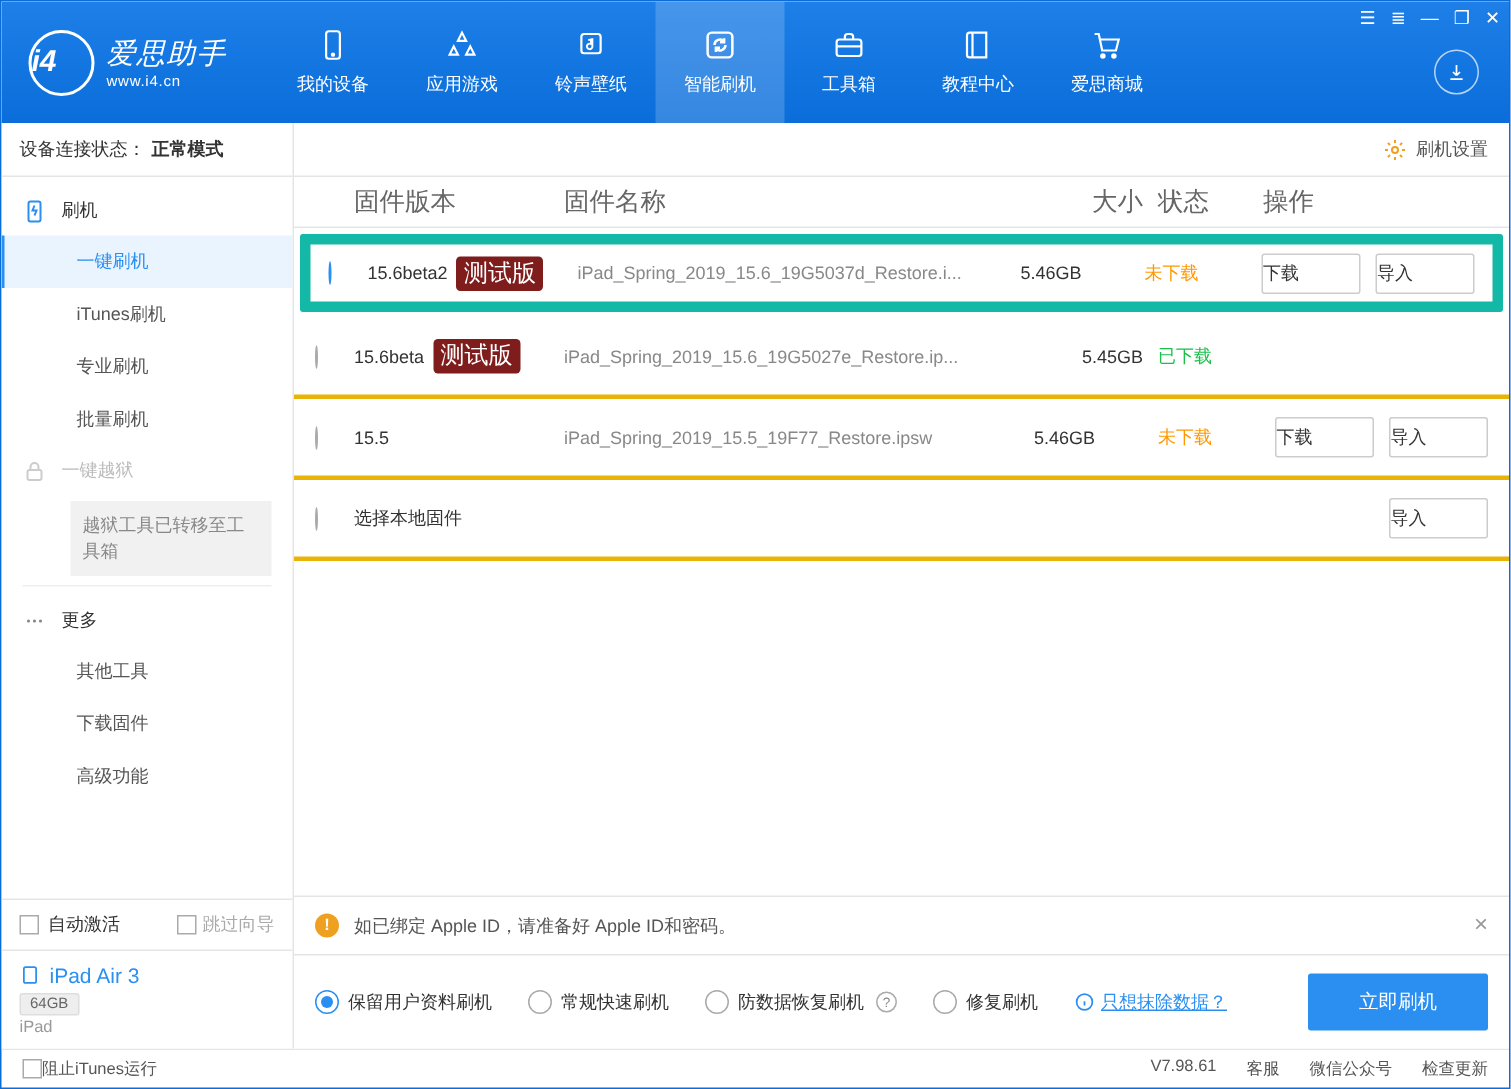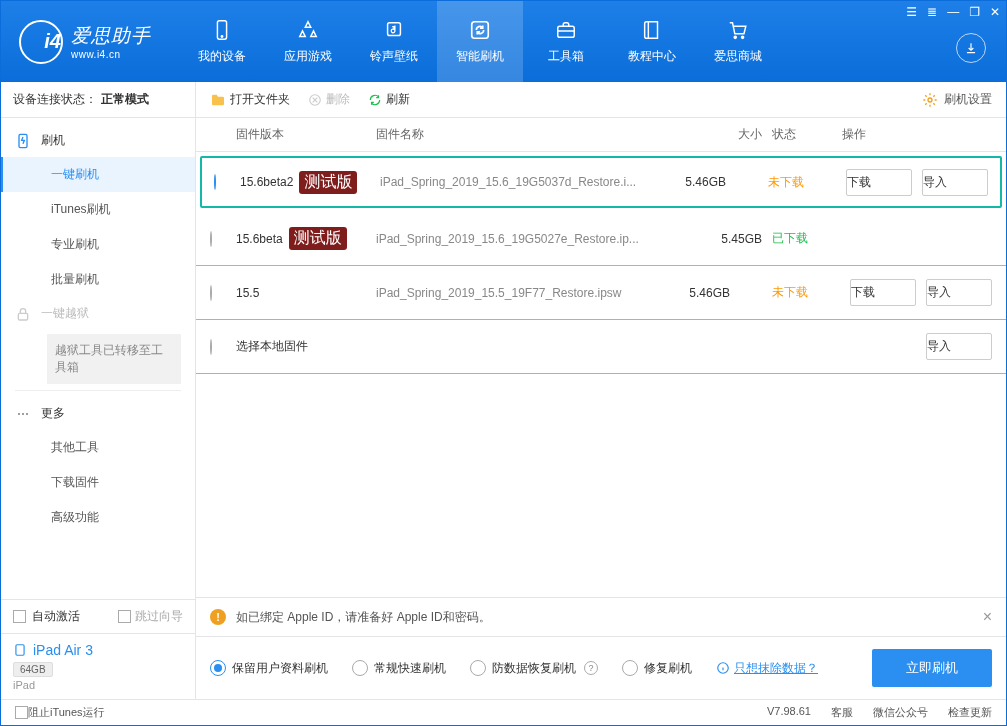--- a/index.html
+++ b/index.html
@@ -1,21 +1,21 @@
 <!DOCTYPE html>
 <html><head>
 <meta charset="utf-8">
 <style>
 * { margin: 0; padding: 0; box-sizing: border-box; }
 body { font-family: "Microsoft YaHei", Arial, sans-serif; font-size: 12px; color: #333; width: 1007px; height: 726px; overflow: hidden; border: 1px solid #0a6dd9; }
 
 
 .header { background: linear-gradient(#1e7fe8, #0a6dd9); height: 81px; display: flex; align-items: stretch; color: #fff; position: relative; }
 .logo-block { display: flex; align-items: center; padding: 0 18px; }
-.logo-icon { width: 44px; height: 44px; border: 2px solid #fff; border-radius: 50%; display: flex; align-items: center; justify-content: flex-end; font-weight: bold; font-size: 20px; margin-right: 8px; }
+.logo-icon { width: 44px; height: 44px; border: 2px solid #fff; border-radius: 50%; display: flex; align-items: center; justify-content: flex-start; font-weight: bold; font-size: 20px; margin-right: 8px; }
 .logo-icon span { font-style: italic; }
 .brand-text { display: flex; flex-direction: column; }
 .brand-cn { font-size: 19px; font-style: italic; letter-spacing: 1px; }
 .brand-url { font-size: 10px; letter-spacing: 0.5px; }
 .topnav { display: flex; margin-left: 10px; justify-content: flex-end; }
 .topnav-item { width: 86px; display: flex; flex-direction: column; align-items: center; justify-content: center; cursor: pointer; gap: 6px; }
 .topnav-item.active { background: rgba(255,255,255,0.18); }
 .topnav-item .nav-icon { width: 24px; height: 24px; display: flex; align-items: center; justify-content: center; }
 .topnav-item .nav-label { font-size: 12px; }
 .window-controls { position: absolute; top: 4px; right: 6px; display: flex; gap: 10px; }
@@ -45,30 +45,30 @@
 
 
 .content { flex: 1; display: flex; flex-direction: column; background: #fff; }
 .toolbar { height: 36px; border-bottom: 1px solid #e5e5e5; display: flex; align-items: center; padding: 0 14px; gap: 18px; font-size: 12px; }
 .toolbar .left { display: flex; align-items: center; gap: 18px; }
 .toolbar .right { margin-left: auto; display: flex; align-items: center; gap: 6px; color: #555; }
 .tl-item { display: flex; align-items: center; gap: 4px; cursor: pointer; }
 .tl-item.disabled { color: #bbb; }
 .filter-icon { color: #f0a020; }
 
-.table-head { display: flex; align-items: center; height: 34px; border-bottom: 1px solid #e5e5e5; padding: 0 14px; color: #666; font-size: 12px; }
+.table-head { display: flex; align-items: center; height: 34px; border-bottom: 1px solid #e5e5e5; padding: 0 14px; color: #666; font-size: 17px; }
 .col-radio { width: 26px; }
 .col-version { width: 140px; }
 .col-name { flex: 1; }
 .col-size { width: 76px; text-align: right; padding-right: 10px; }
 .col-status { width: 70px; }
 .col-actions { width: 150px; }
 
-.fw-row { display: flex; align-items: center; height: 54px; border-bottom: 1px solid #eab308; padding: 0 14px; font-size: 12px; }
-.fw-row.highlight { border: 2px solid #14b8a6; border-radius: 2px; margin: 4px; padding: 0 12px; height: 52px; }
+.fw-row { display: flex; align-items: center; height: 54px; border-bottom: 3px solid #eab308; padding: 0 14px; font-size: 12px; }
+.fw-row.highlight { border: 7px solid #14b8a6; border-radius: 2px; margin: 4px; padding: 0 12px; height: 52px; }
 .radio { width: 16px; height: 16px; border: 1.5px solid #aaa; border-radius: 50%; position: relative; }
 .radio.checked { border-color: #2a8ff0; }
 .radio.checked::after { content: ""; position: absolute; inset: 3px; background: #2a8ff0; border-radius: 50%; }
 .version-cell { display: flex; align-items: center; gap: 6px; }
 .beta-badge { background: #7f1d1d; color: #fff; border-radius: 3px; padding: 1px 5px; font-size: 16px; }
 .name-cell { color: #888; overflow: hidden; text-overflow: ellipsis; white-space: nowrap; padding-right: 10px; }
 .status-nd { color: #ff9800; margin-left: 32px; }
 .status-dl { color: #1bbf4c; }
 .btn { border: 1px solid #ccc; background: #fff; padding: 4px 0; width: 66px; border-radius: 2px; cursor: pointer; font-size: 12px; }
 .actions-cell { display: flex; gap: 10px; justify-content: flex-end; }
@@ -248,42 +248,20 @@
           <span>iPad Air 3</span>
         </div>
         <span class="storage-badge">64GB</span>
         <div class="device-type">iPad</div>
       </div>
     </div>
   </div>
 
   <div class="content">
     <div class="toolbar">
-      <div class="left">
-        <div class="tl-item">
-          <svg width="16" height="16" viewBox="0 0 24 24" fill="#f7c14b">
-              <path d="M3 6a2 2 0 0 1 2-2h5l2 3h7a2 2 0 0 1 2 2v9a2 2 0 0 1-2 2H5a2 2 0 0 1-2-2z"></path>
-            </svg>
-          <span>打开文件夹</span>
-        </div>
-        <div class="tl-item disabled">
-          <svg width="14" height="14" viewBox="0 0 24 24" fill="none" stroke="#ccc" stroke-width="2">
-              <circle cx="12" cy="12" r="9"></circle>
-              <path d="M8 8l8 8M16 8l-8 8"></path>
-            </svg>
-          <span>删除</span>
-        </div>
-        <div class="tl-item">
-          <svg width="14" height="14" viewBox="0 0 24 24" fill="none" stroke="#1bbf4c" stroke-width="2">
-              <path d="M4 12a8 8 0 0 1 14-5.3M20 12a8 8 0 0 1-14 5.3"></path>
-              <path d="M18 4v4h-4M6 20v-4h4"></path>
-            </svg>
-          <span>刷新</span>
-        </div>
-      </div>
       <div class="right">
         <svg width="16" height="16" viewBox="0 0 24 24" class="filter-icon" fill="none" stroke="#f0a020" stroke-width="2">
             <circle cx="12" cy="12" r="3"></circle>
             <path d="M12 2v3m0 14v3M4.9 4.9l2.1 2.1m10 10l2.1 2.1M2 12h3m14 0h3M4.9 19.1l2.1-2.1m10-10l2.1-2.1"></path>
           </svg>
         <span>刷机设置</span>
       </div>
     </div>
 
     <div class="table-head">

